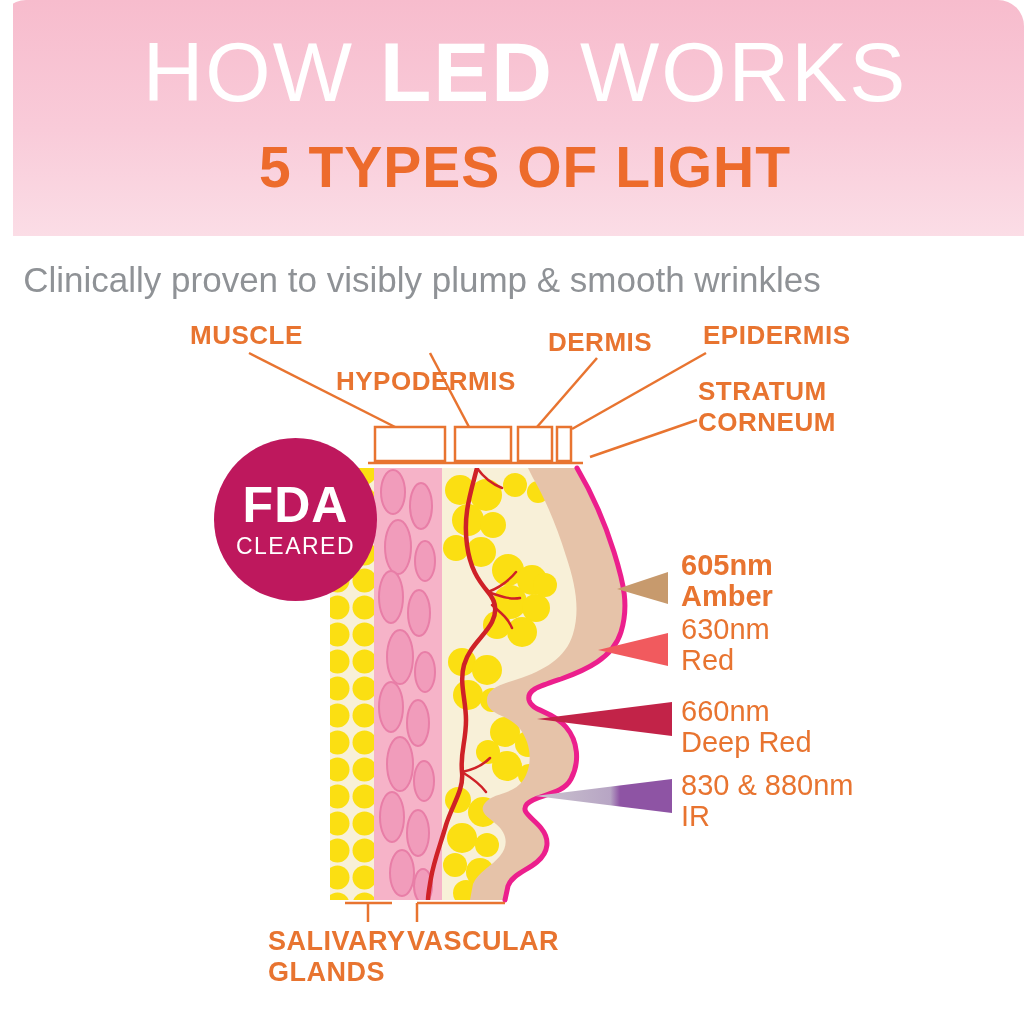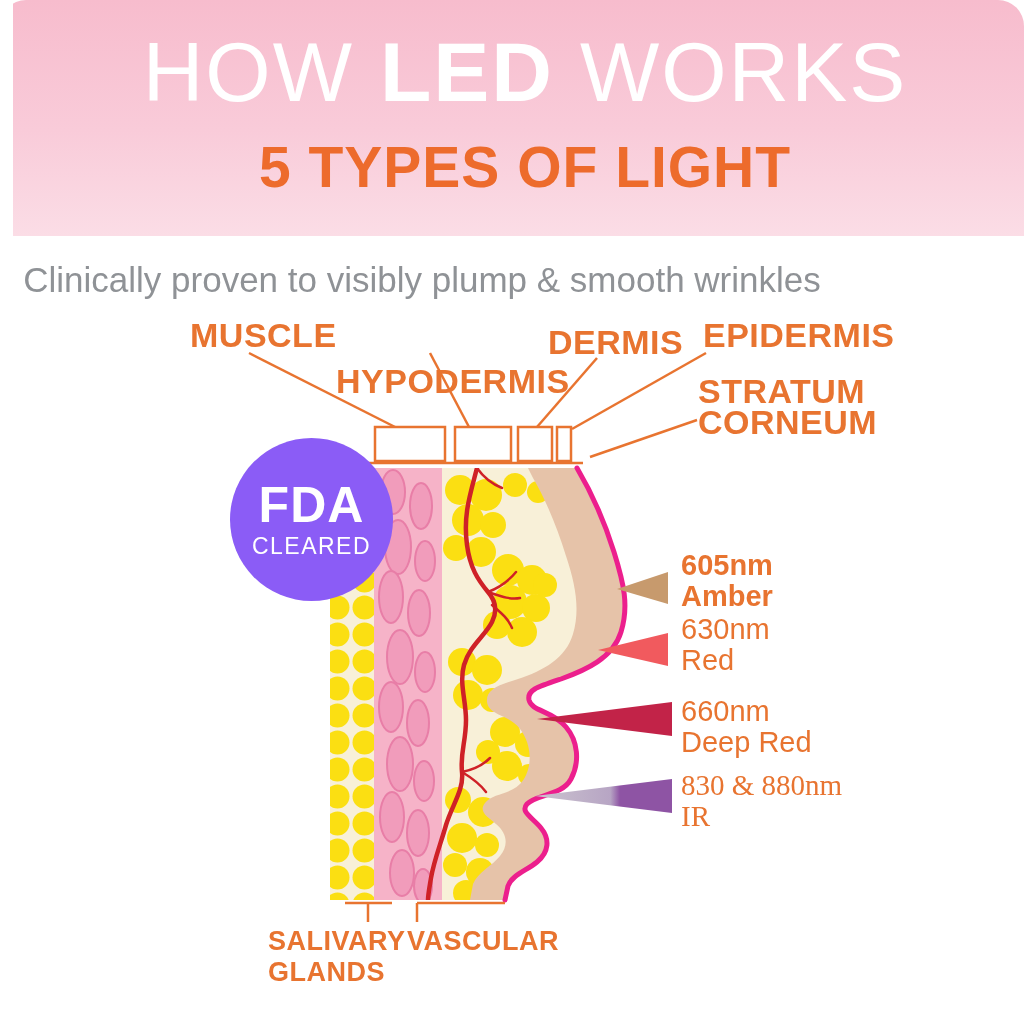--- a/index.html
+++ b/index.html
@@ -10,38 +10,38 @@
             background:linear-gradient(180deg,#f7bccd 0%, #f9cbd9 55%, #fbdde6 100%);margin-left:13px; }
   .title { position:absolute; top:24px; left:0; width:1024px; display:flex; justify-content:center; gap:26px;
            color:#ffffff; font-size:84px; font-weight:500; letter-spacing:2px; }
   .title strong { font-weight:800; }
   .subtitle { position:absolute; top:134px; left:0; width:1024px; text-align:center;
               color:#ed6b2c; font-size:57px; font-weight:800; letter-spacing:1px; }
 
   .tagline { position:absolute; top:260px; left:0; width:844px; text-align:center;
              color:#8f9296; font-size:35px; font-weight:400; }
 
-  .layer-label { position:absolute; color:#e87430; font-weight:700; font-size:34px; letter-spacing:0.5px; line-height:31px; }
+  .layer-label { position:absolute; color:#e87430; font-weight:700; font-size:26px; letter-spacing:0.5px; line-height:31px; }
   .lbl-muscle { left:190px; top:320px; }
   .lbl-hypodermis { left:336px; top:320px;margin-top:46px; }
   .lbl-dermis { left:548px; top:327px; }
   .lbl-epidermis { left:703px; top:320px; }
   .lbl-stratum { left:698px; top:376px; }
 
-  .fda-badge { position:absolute; left:230px; top:438px; width:163px; height:163px; border-radius:50%;
-               background:#8b5cf6; color:#ffffff; display:flex; flex-direction:column;
+  .fda-badge { position:absolute; left:214px; top:438px; width:163px; height:163px; border-radius:50%;
+               background:#be185d; color:#ffffff; display:flex; flex-direction:column;
                align-items:center; justify-content:center; z-index:5; }
   .fda-badge .fda { font-size:50px; font-weight:800; letter-spacing:1px; line-height:52px; }
   .fda-badge .cleared { font-size:23px; font-weight:400; letter-spacing:1.5px; margin-top:2px; }
 
   .wl-label { position:absolute; left:681px; color:#e87430; font-size:29px; font-weight:400; line-height:31px; }
   .wl-605 { top:550px;font-weight:bold; }
   .wl-630 { top:614px; }
   .wl-660 { top:696px; }
-  .wl-830 { top:770px;font-family:Liberation Serif, serif; }
+  .wl-830 { top:770px; }
 
   .bottom-label { position:absolute; color:#e87430; font-weight:700; font-size:27px; line-height:31px; letter-spacing:0.5px; }
   .lbl-salivary { left:268px; top:926px; }
   .lbl-vascular { left:407px; top:926px; }
 
   .diagram-svg { position:absolute; left:0; top:0; z-index:1; }
   .overlay { z-index:3; }
 </style>
 </head>
 <body>

